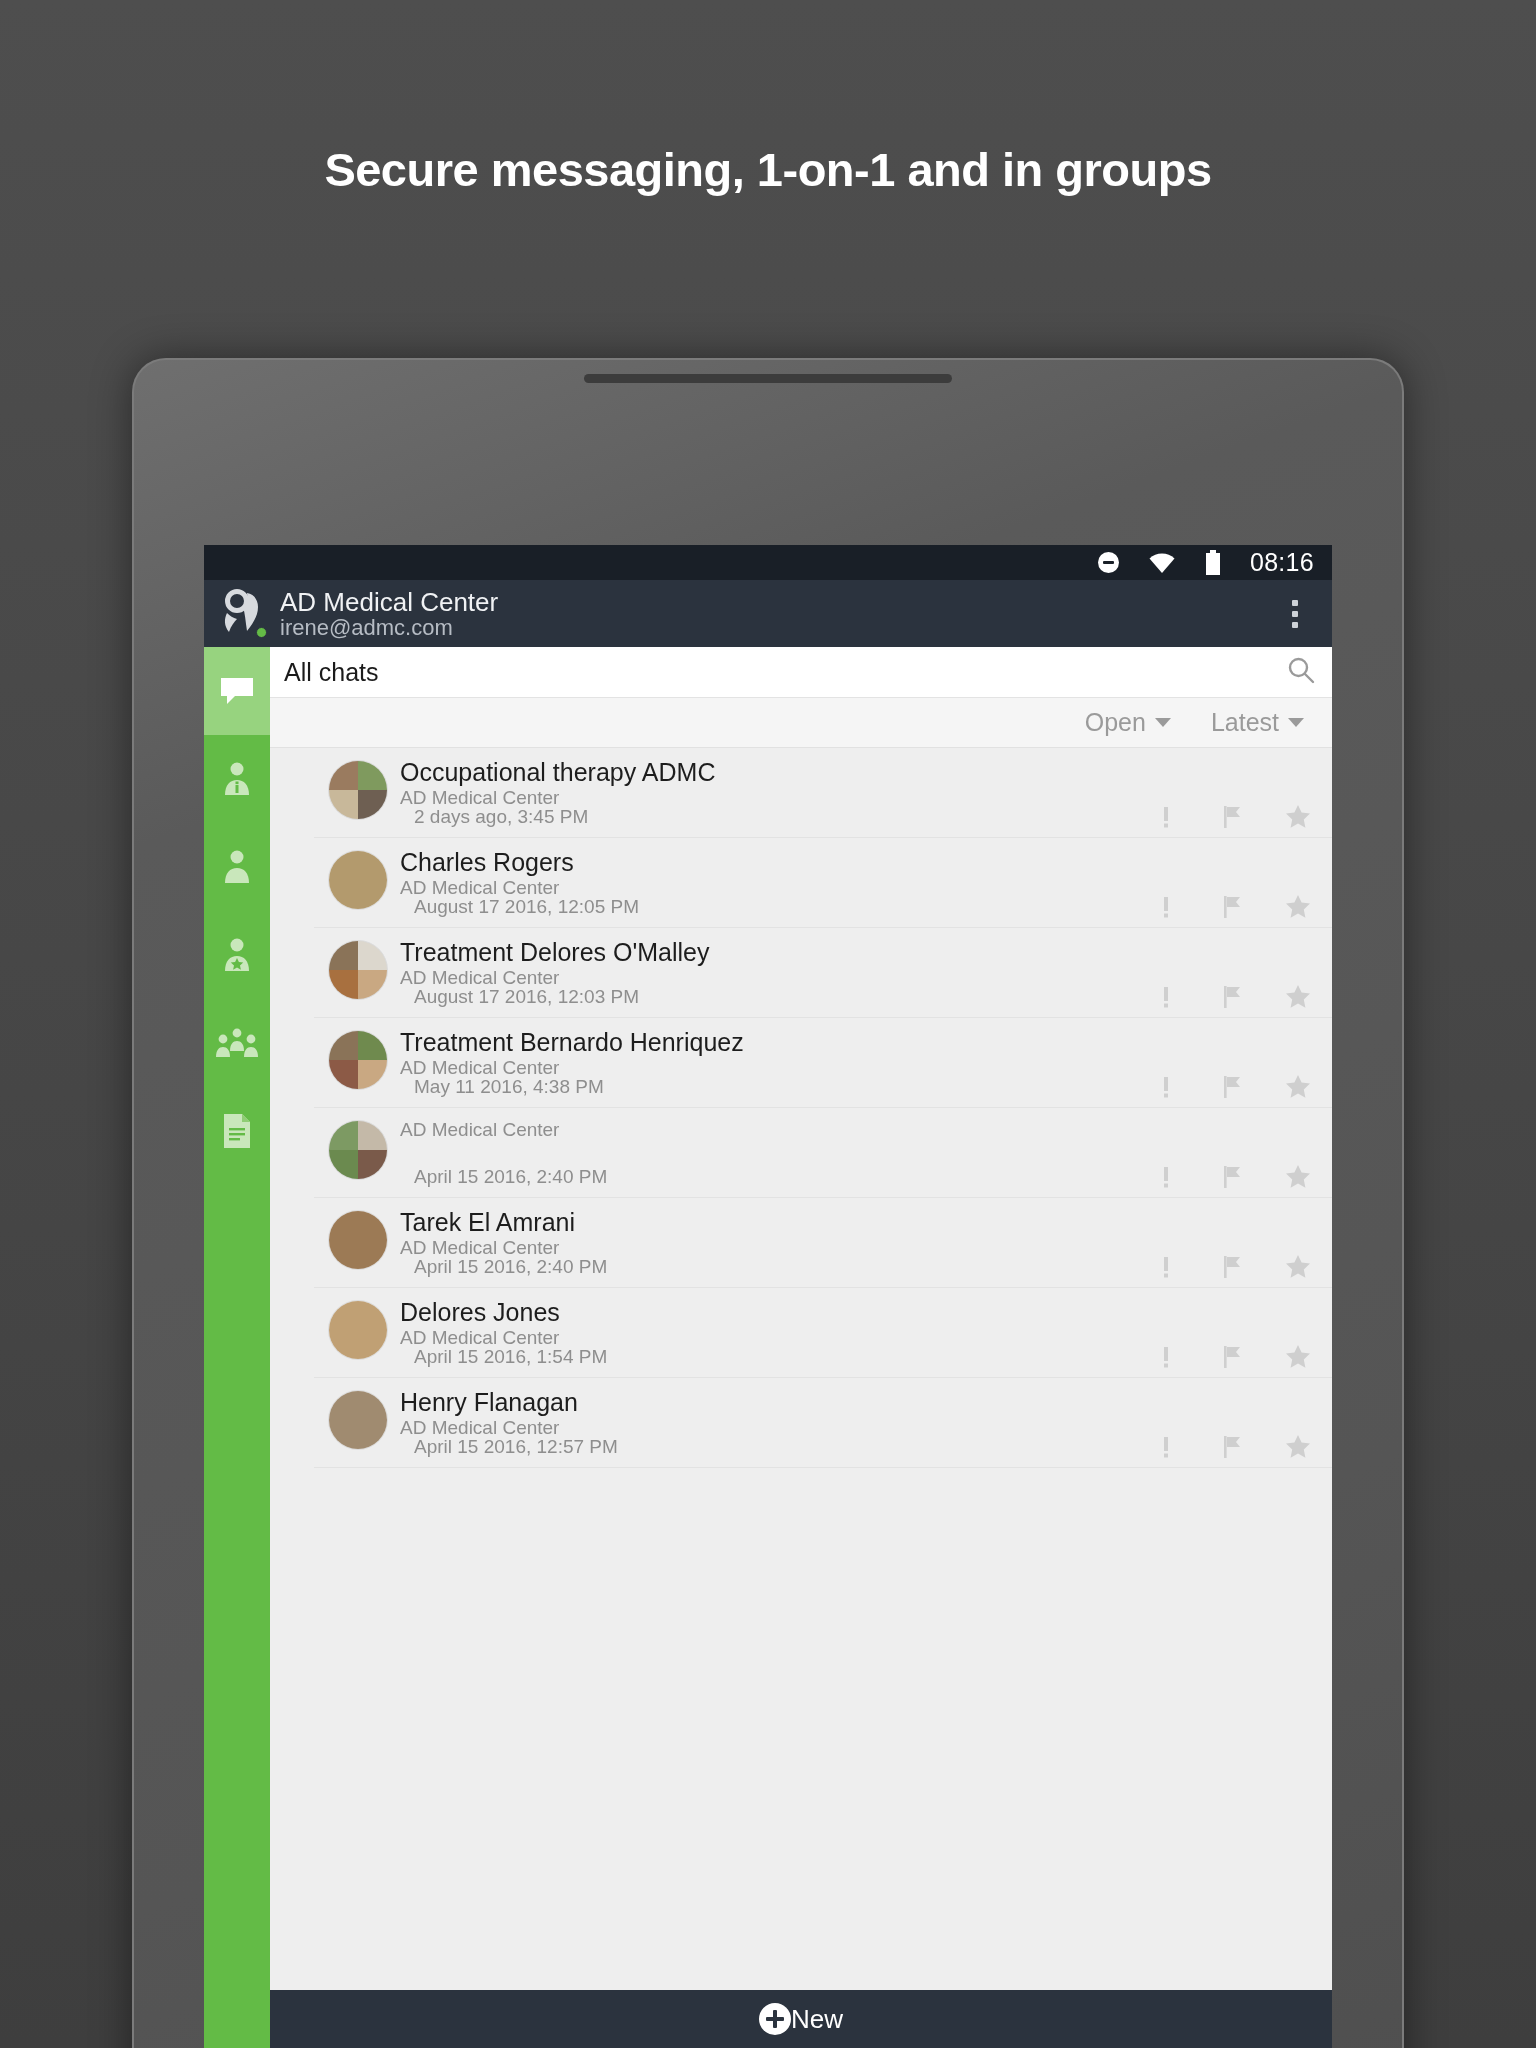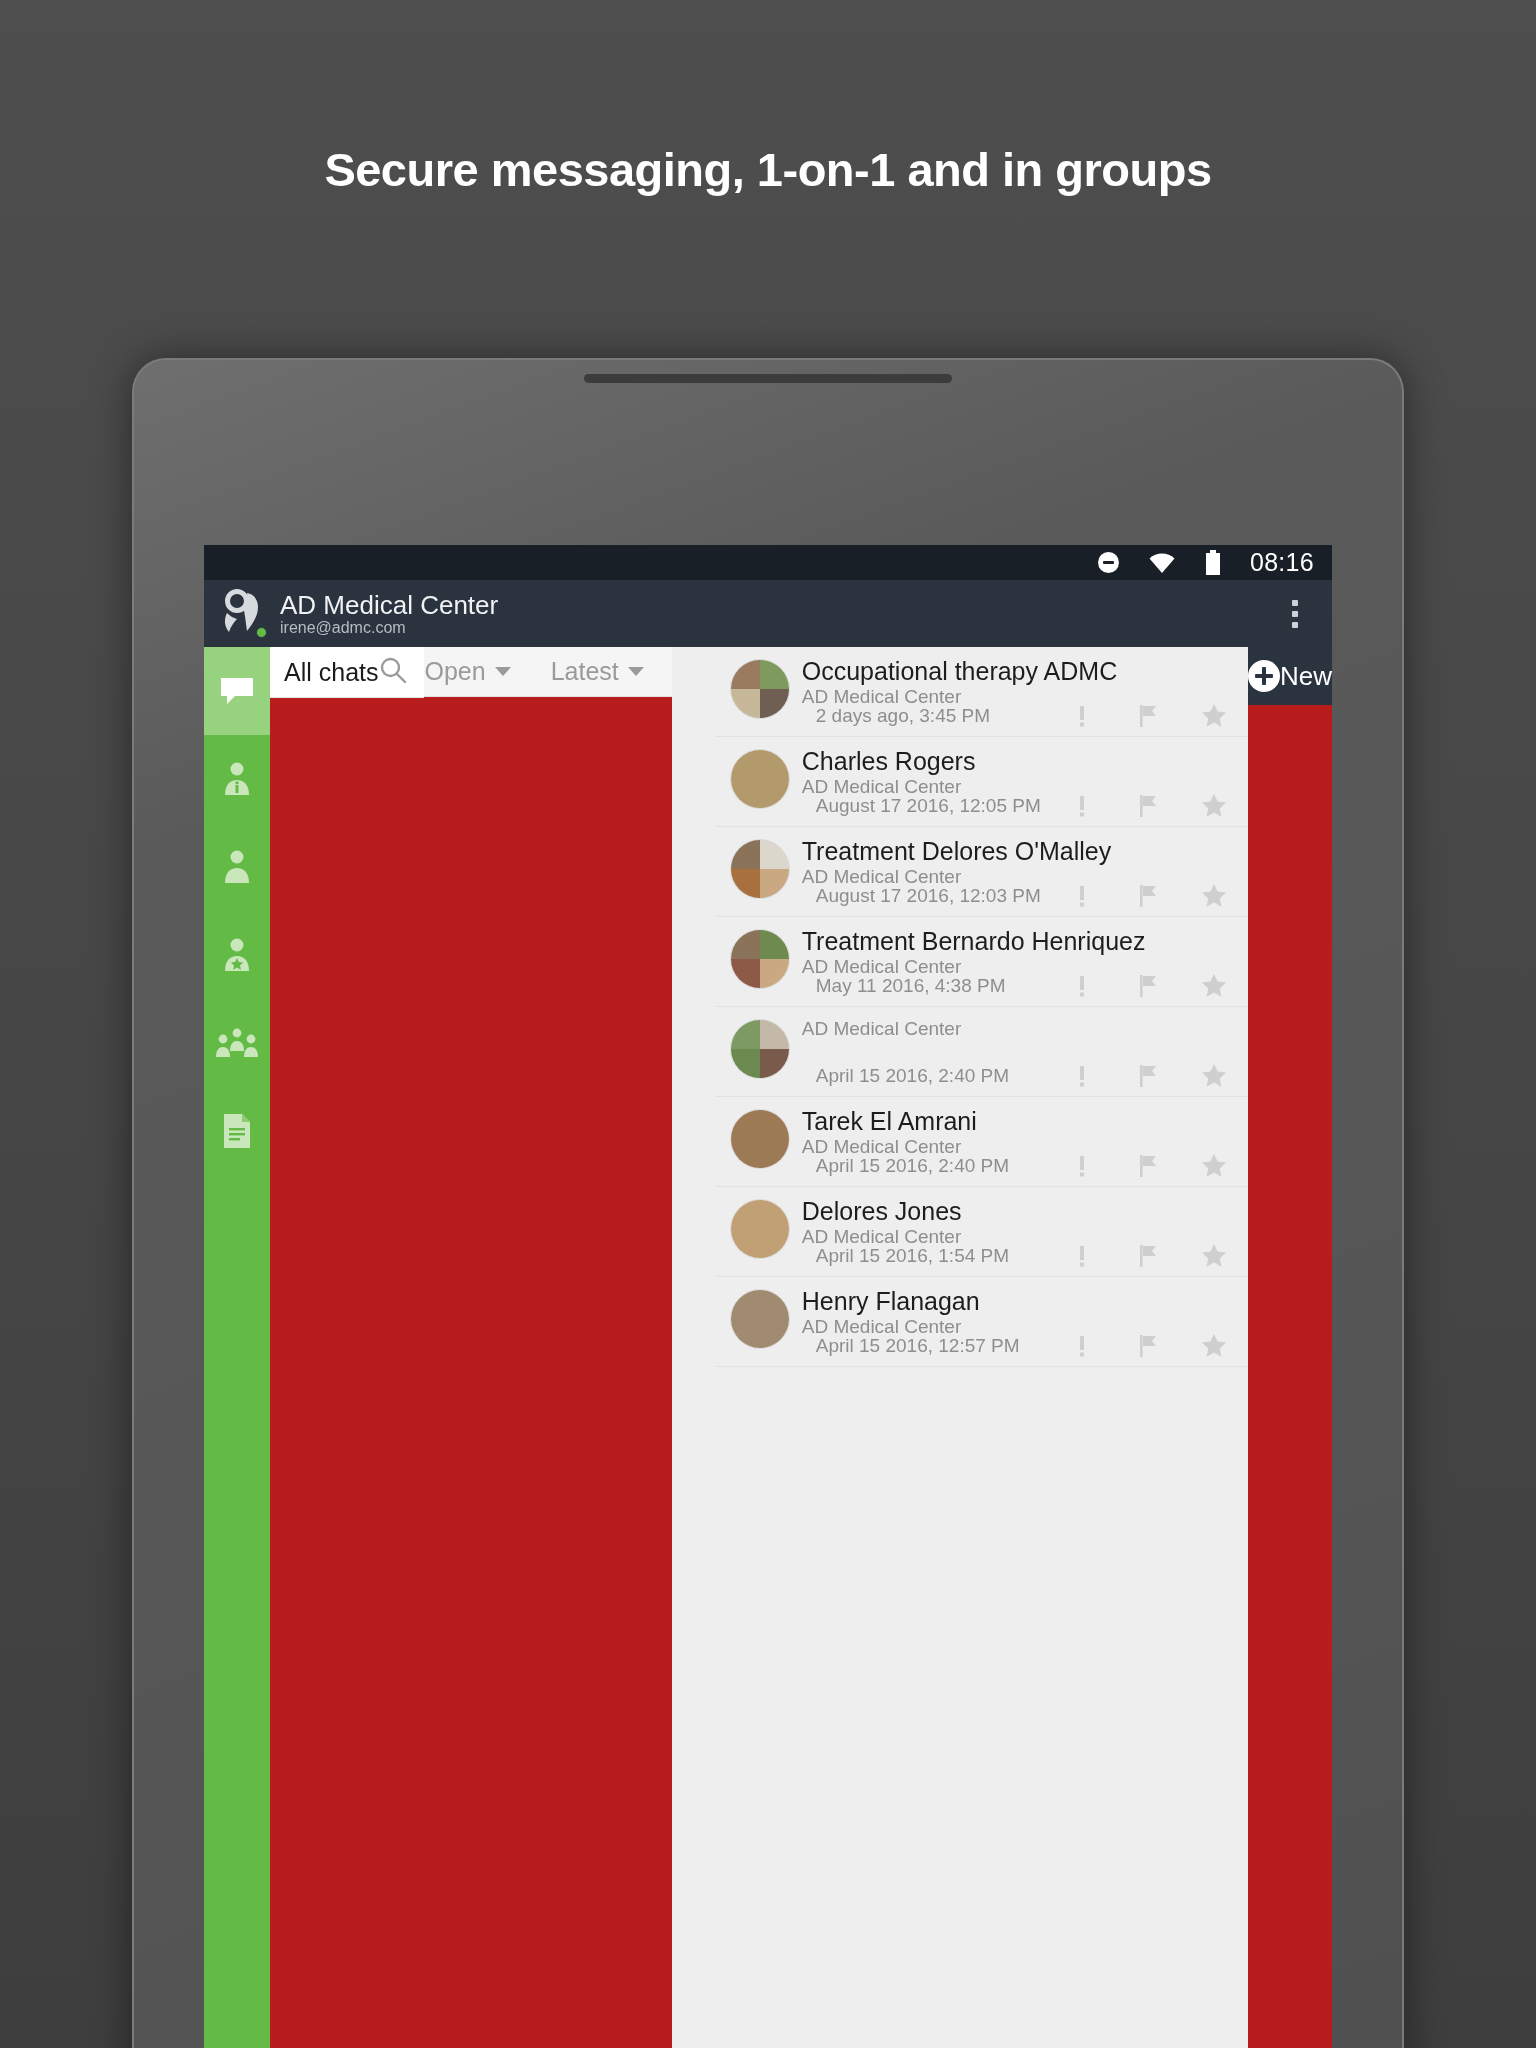--- a/index.html
+++ b/index.html
@@ -79,38 +79,38 @@
     display: flex; align-items: center; padding: 0 16px 0 12px;
   }
   .brand-logo { position: relative; width: 54px; height: 50px; flex: 0 0 54px; margin-right: 10px;}
   .brand-dot {
     position: absolute; right: 3px; bottom: 1px;
     width: 11px; height: 11px; border-radius: 50%;
     background: #64bb46; border: 1px solid #2b333e;
   }
   .brand-text { flex: 1 1 auto; line-height: 1.08; }
   .brand-title { color: #f0f2f4; font-size: 26px; }
-  .brand-sub { color: #b6bcc4; font-size: 16px; }
+  .brand-sub { color: #b6bcc4; font-size: 22px; }
   .overflow { width: 42px; display:flex; flex-direction: column; align-items: center; gap: 5px; cursor: pointer;}
   .overflow span { width: 6px; height: 6px; background: #cdd2d8; border-radius: 1px; }
 
   
   .appbody { display: flex; height: calc(1503px - 35px - 67px); }
 
   
   .rail { width: 66px; background: #63bb46; flex: 0 0 66px; }
   .rail-item {
     height: 88px; display: flex; align-items: center; justify-content: center;
     cursor: pointer;
   }
   .rail-item.active { background: #97d37f; }
   .rail-item svg { display: block; }
 
   
-  .content { flex: 1 1 auto; display: flex; flex-direction: row; background: #b91c1c; min-width: 0;}
+  .content { flex: 1 1 auto; display: flex; flex-direction: column; background: #5eead4; min-width: 0;}
 
   .searchbar {
     height: 51px; background: #ffffff;
     display: flex; align-items: center;
     padding: 0 16px 0 14px;
     border-bottom: 1px solid #e3e3e3;
   }
   .searchbar .sv { flex: 1 1 auto; font-size: 25px; color: #1b1b1b; }
   .search-icon { flex: 0 0 auto; cursor: pointer; }
 

